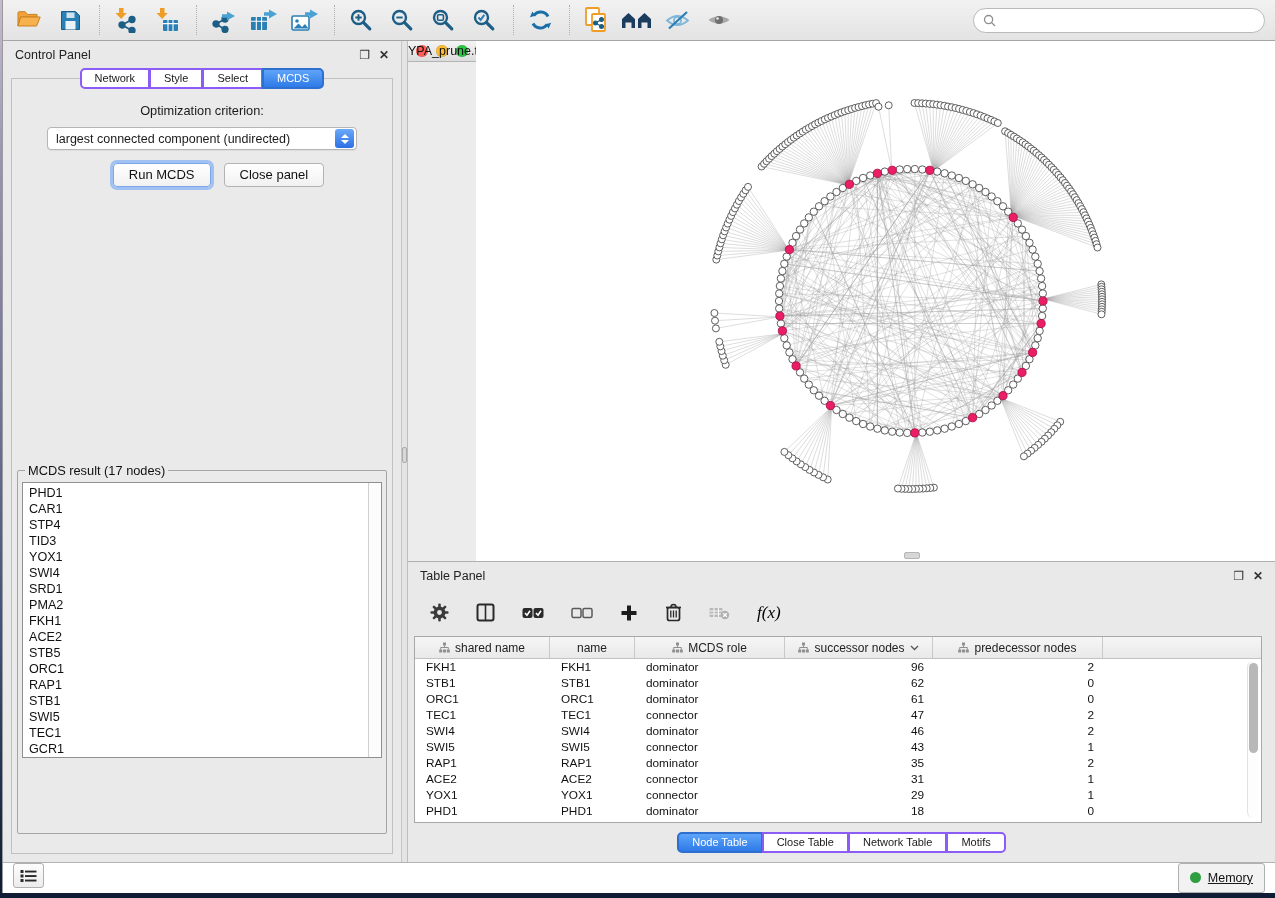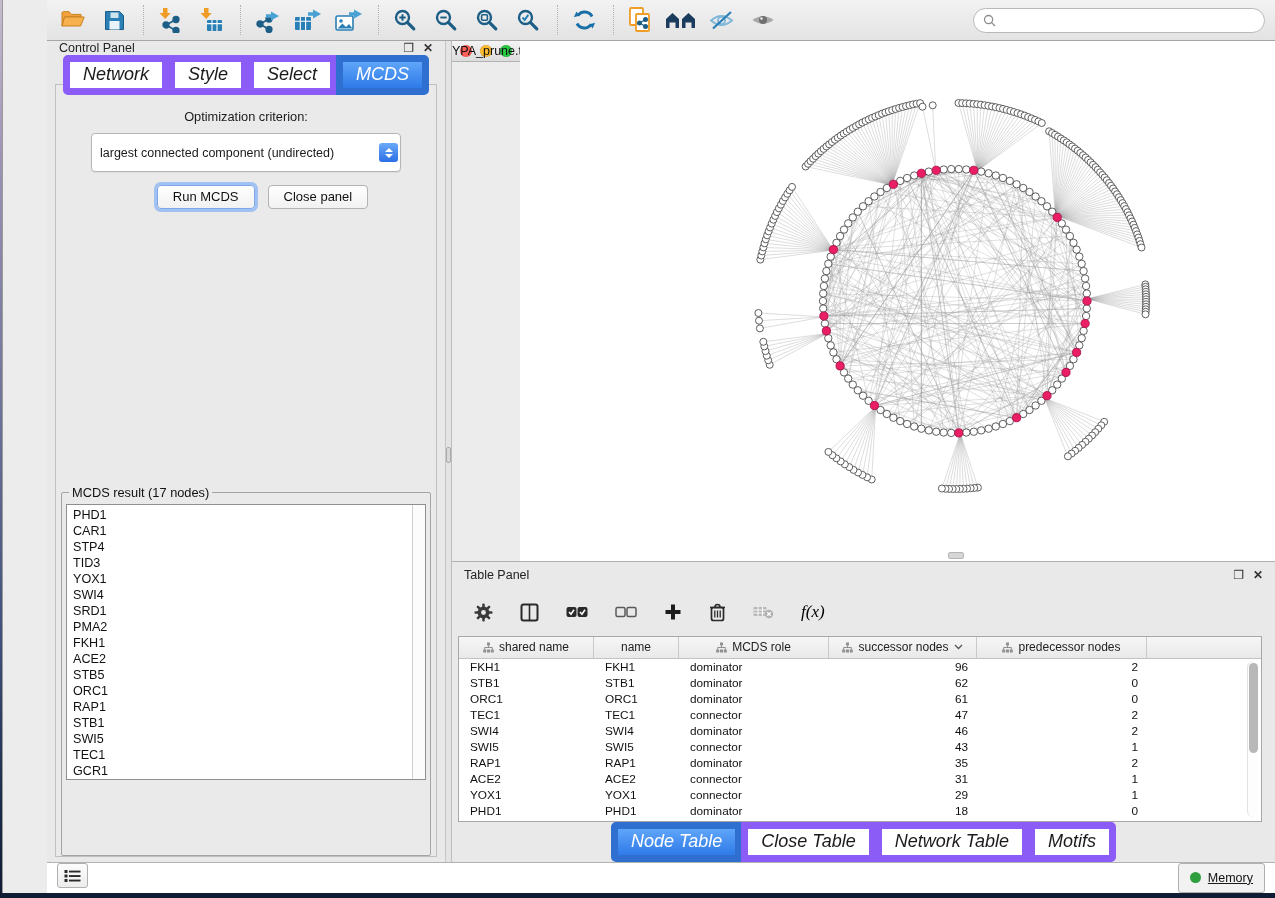--- a/index.html
+++ b/index.html
@@ -1,44 +1,44 @@
 <!DOCTYPE html>
 <html><head>
 <meta charset="utf-8">
 <style>
   * { margin:0; padding:0; box-sizing:border-box; }
   html,body { width:1275px; height:898px; overflow:hidden; }
   body { font-family:"Liberation Sans", sans-serif; font-size:12px; color:#1a1a1a;
          background:linear-gradient(180deg,#c5bccf 0%,#9b92b4 18%,#6f7499 45%,#3e4f78 72%,#182743 92%,#101c33 100%); }
-  .app { position:absolute; left:2px; top:0; width:1273px; height:893px; background:#ececec; border-left:1px solid #9a9a9a; display:flex; flex-direction:column;padding-left:44px; }
+  .app { position:absolute; left:2px; top:0; width:1273px; height:893px; background:#ececec; border-left:1px solid #9a9a9a; display:flex; flex-direction:column; }
 
   
   .toolbar { height:41px; flex:0 0 41px; background:linear-gradient(#f2f2f2,#e3e3e3); border-bottom:1px solid #a6a6a6; display:flex; align-items:center; padding:0 10px; }
   .tbtn { width:32px; height:32px; display:flex; align-items:center; justify-content:center; margin-right:9px; border-radius:4px; cursor:default; }
   .tsep { width:1px; height:30px; border-left:1px dotted #b0b0b0; margin:0 10px 0 4px; }
   .toolbar-spacer { flex:1; }
   .searchbox { width:292px; height:25px; background:#fff; border:1px solid #b9b9b9; border-radius:13px; display:flex; align-items:center; padding:0 9px; }
   .searchbox input { border:none; outline:none; flex:1; font-size:12px; font-family:"Liberation Sans",sans-serif; background:transparent; margin-left:6px; }
 
   
   .main { flex:1; display:flex; min-height:0; }
 
   
   .control-panel { width:398px; flex:0 0 398px; background:#e9e9e9; display:flex; flex-direction:column; }
   .panel-header { height:27px; display:flex; align-items:center; padding:0 12px; font-size:12.5px; color:#222; }
   .panel-header .ph-title { flex:1; }
   .ph-ctl { font-size:12px; color:#333; margin-left:9px; cursor:default; }
   .seg-tabs { display:flex; justify-content:center; position:relative; z-index:2; margin-bottom:-11px; }
-  .seg-tab { background:#fff; border:7px solid #8b5cf6; margin-left:-1px; padding:2px 13px 3px; font-size:18px; color:#1a1a1a; cursor:default;font-style:italic; }
+  .seg-tab { background:#fff; border:2px solid #8b5cf6; margin-left:-1px; padding:2px 13px 3px; font-size:11px; color:#1a1a1a; cursor:default; }
   .seg-tab:first-child { border-radius:5px 0 0 5px; margin-left:0; }
   .seg-tab:last-child { border-radius:0 5px 5px 0; }
   .seg-tab.active { background:linear-gradient(#5fa5f9,#2e7ae8); border-color:#2f6fd0; color:#fff; }
   .cp-inner { margin:0 8px 8px; border:1px solid #c0c0c0; background:#eaeaea; flex:1; padding-top:24px; display:flex; flex-direction:column; align-items:center; }
   .opt-label { font-size:12.8px; margin-bottom:9px; }
-  .dropdown { width:310px; height:39px; background:#fff; border:1px solid #b5b5b5; border-radius:4px; display:flex; align-items:center; box-shadow:0 1px 1px rgba(0,0,0,.06); }
+  .dropdown { width:310px; height:23px; background:#fff; border:1px solid #b5b5b5; border-radius:4px; display:flex; align-items:center; box-shadow:0 1px 1px rgba(0,0,0,.06); }
   .dropdown .dd-text { flex:1; padding:0 8px; font-size:12.5px; white-space:nowrap; }
   .dd-stepper { width:19px; height:19px; margin-right:2px; border-radius:3px; background:linear-gradient(#6aa9f9,#2c6fe4); display:flex; flex-direction:column; align-items:center; justify-content:center; gap:2px; }
   .dd-stepper .up { width:0;height:0;border-left:4px solid transparent;border-right:4px solid transparent;border-bottom:4px solid #fff; }
   .dd-stepper .down { width:0;height:0;border-left:4px solid transparent;border-right:4px solid transparent;border-top:4px solid #fff; }
   .btn-row { display:flex; gap:13px; margin-top:13px; }
   .btn { background:linear-gradient(#ffffff,#f1f1f1); border:1px solid #b3b3b3; border-radius:4px; padding:3px 15px 4px; font-size:13px; color:#111; cursor:default; }
   .btn.default-focus { box-shadow:0 0 0 3px rgba(110,165,245,.6); border-color:#7da7e8;margin-left:33px; }
   .mcds-fieldset { width:370px; margin-top:276px; border:1px solid #a5a5a5; border-radius:2px; padding:4px; height:371px; display:flex; }
   .mcds-fieldset legend { font-size:12.8px; padding:0 3px; margin-left:3px; color:#111; }
   .mcds-list { flex:1; background:#fff; border:1px solid #8f8f8f; position:relative; overflow:hidden; padding:2px 0 0 6px; }

